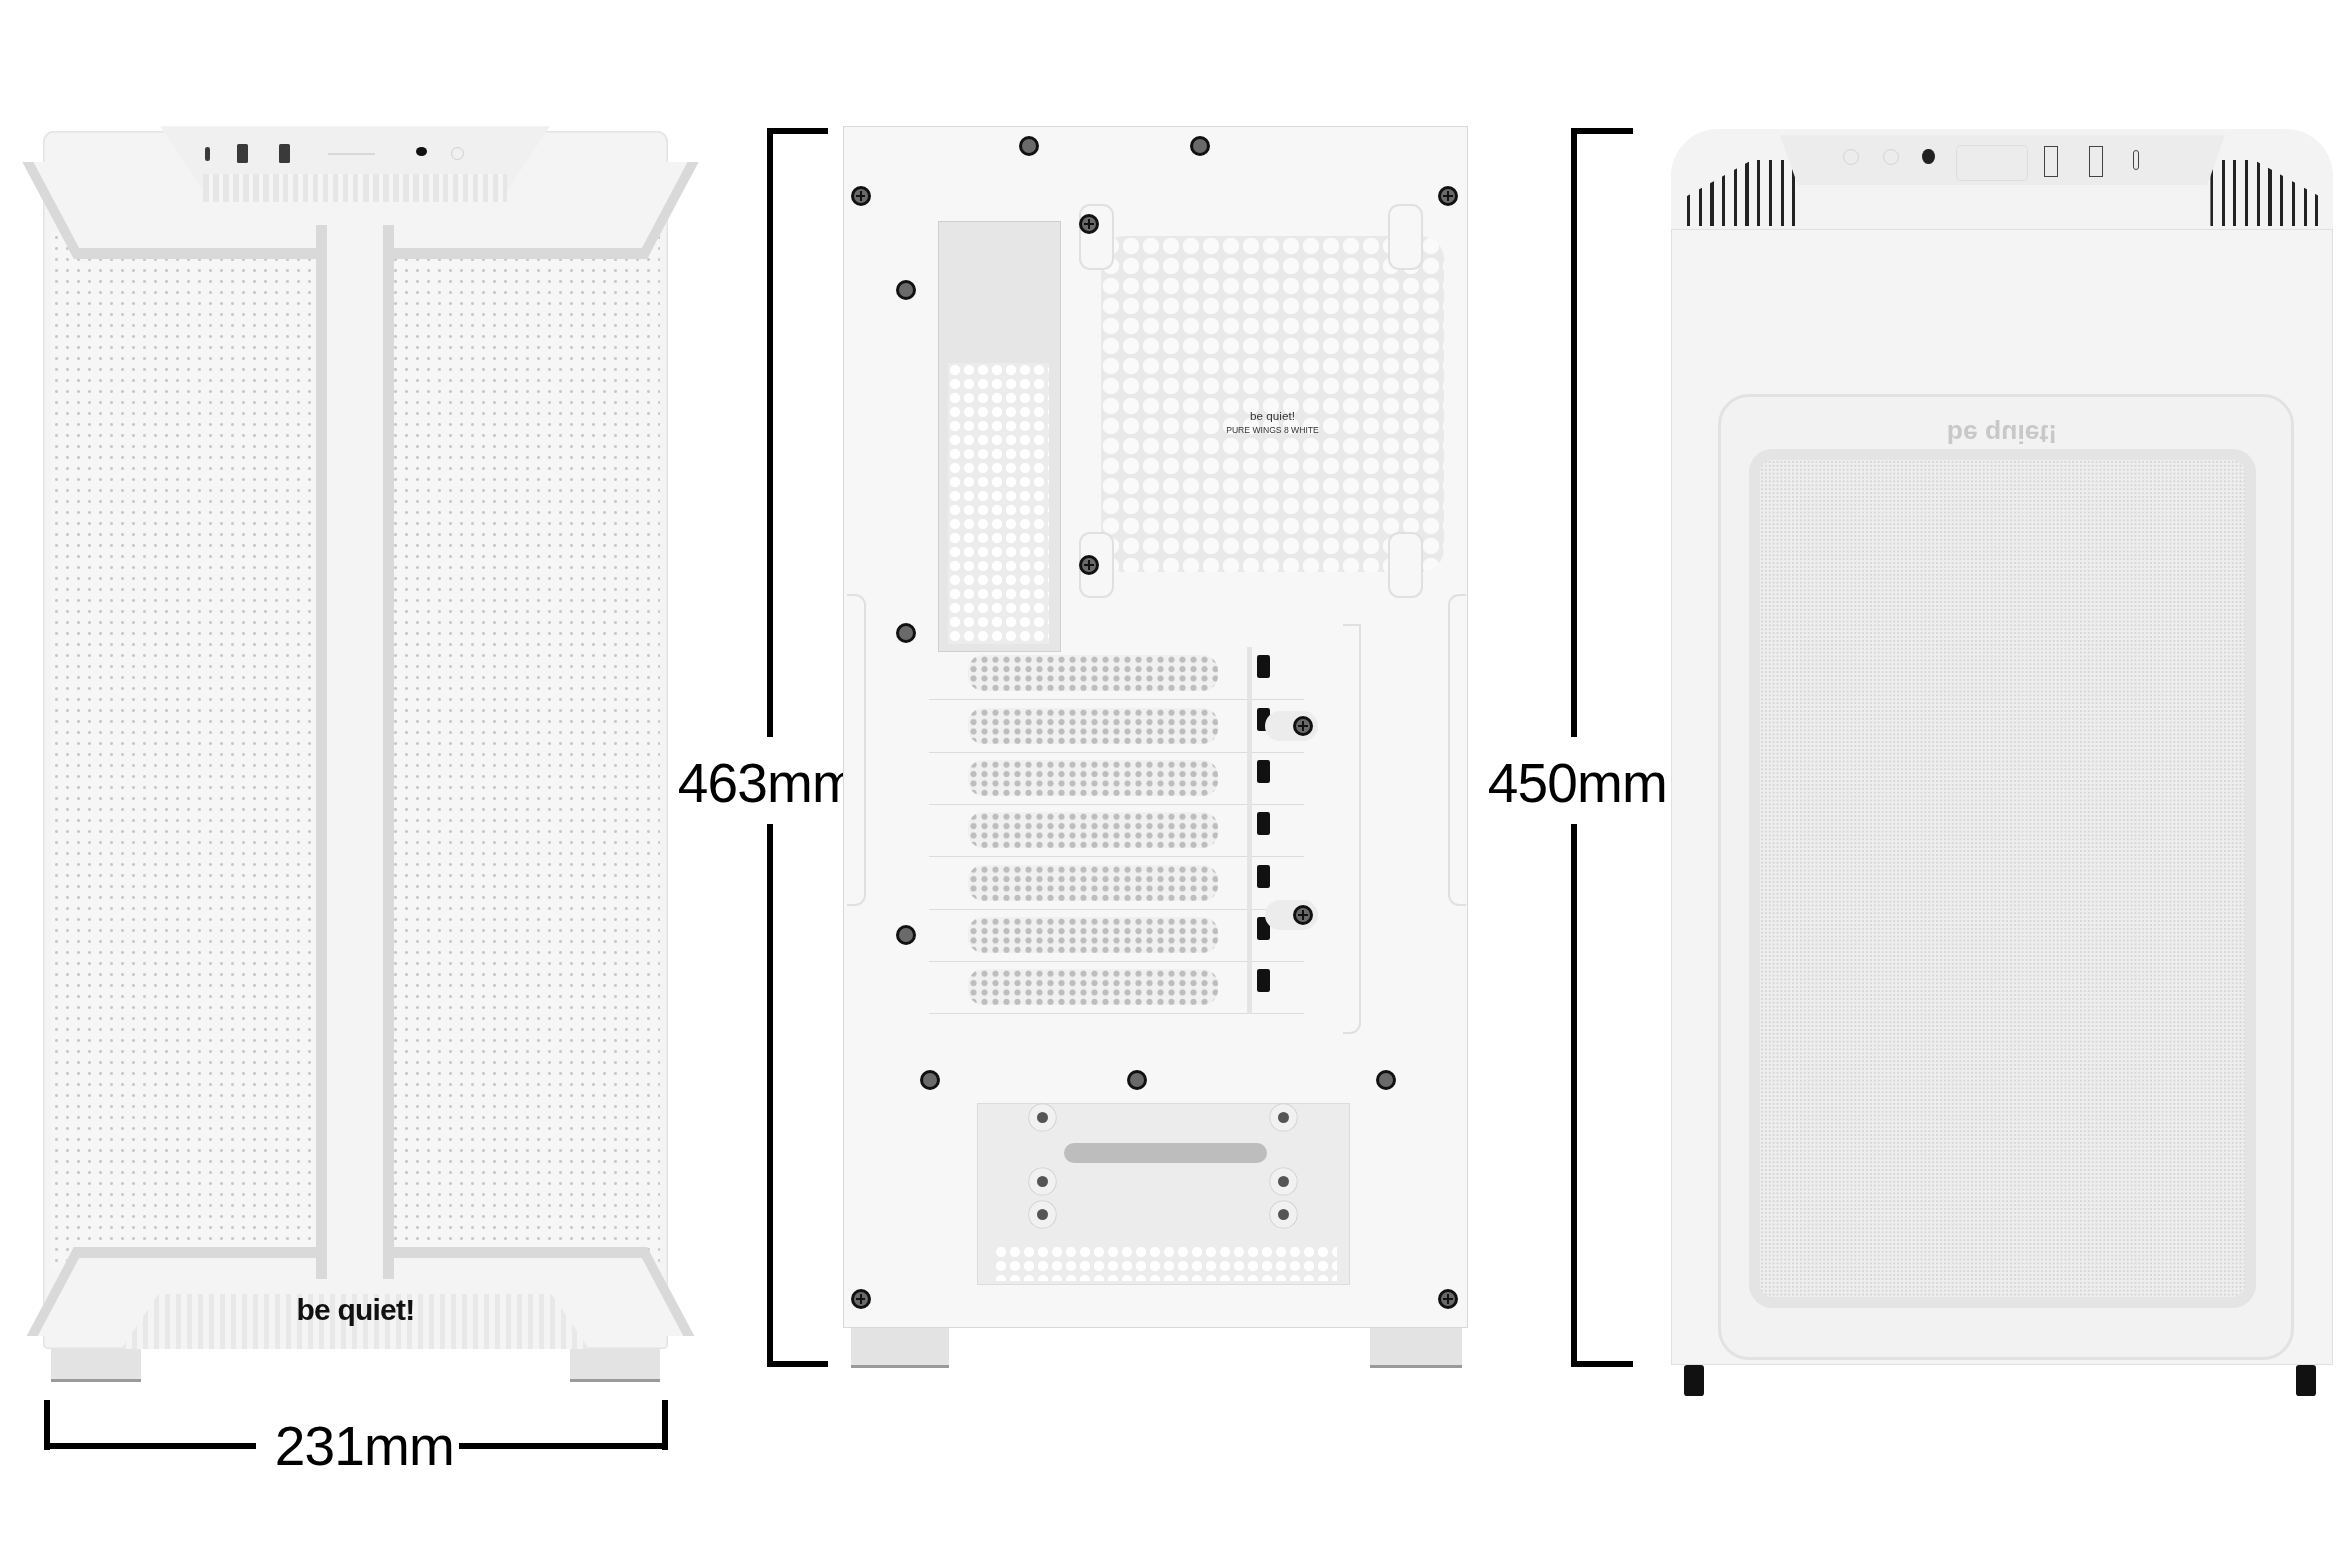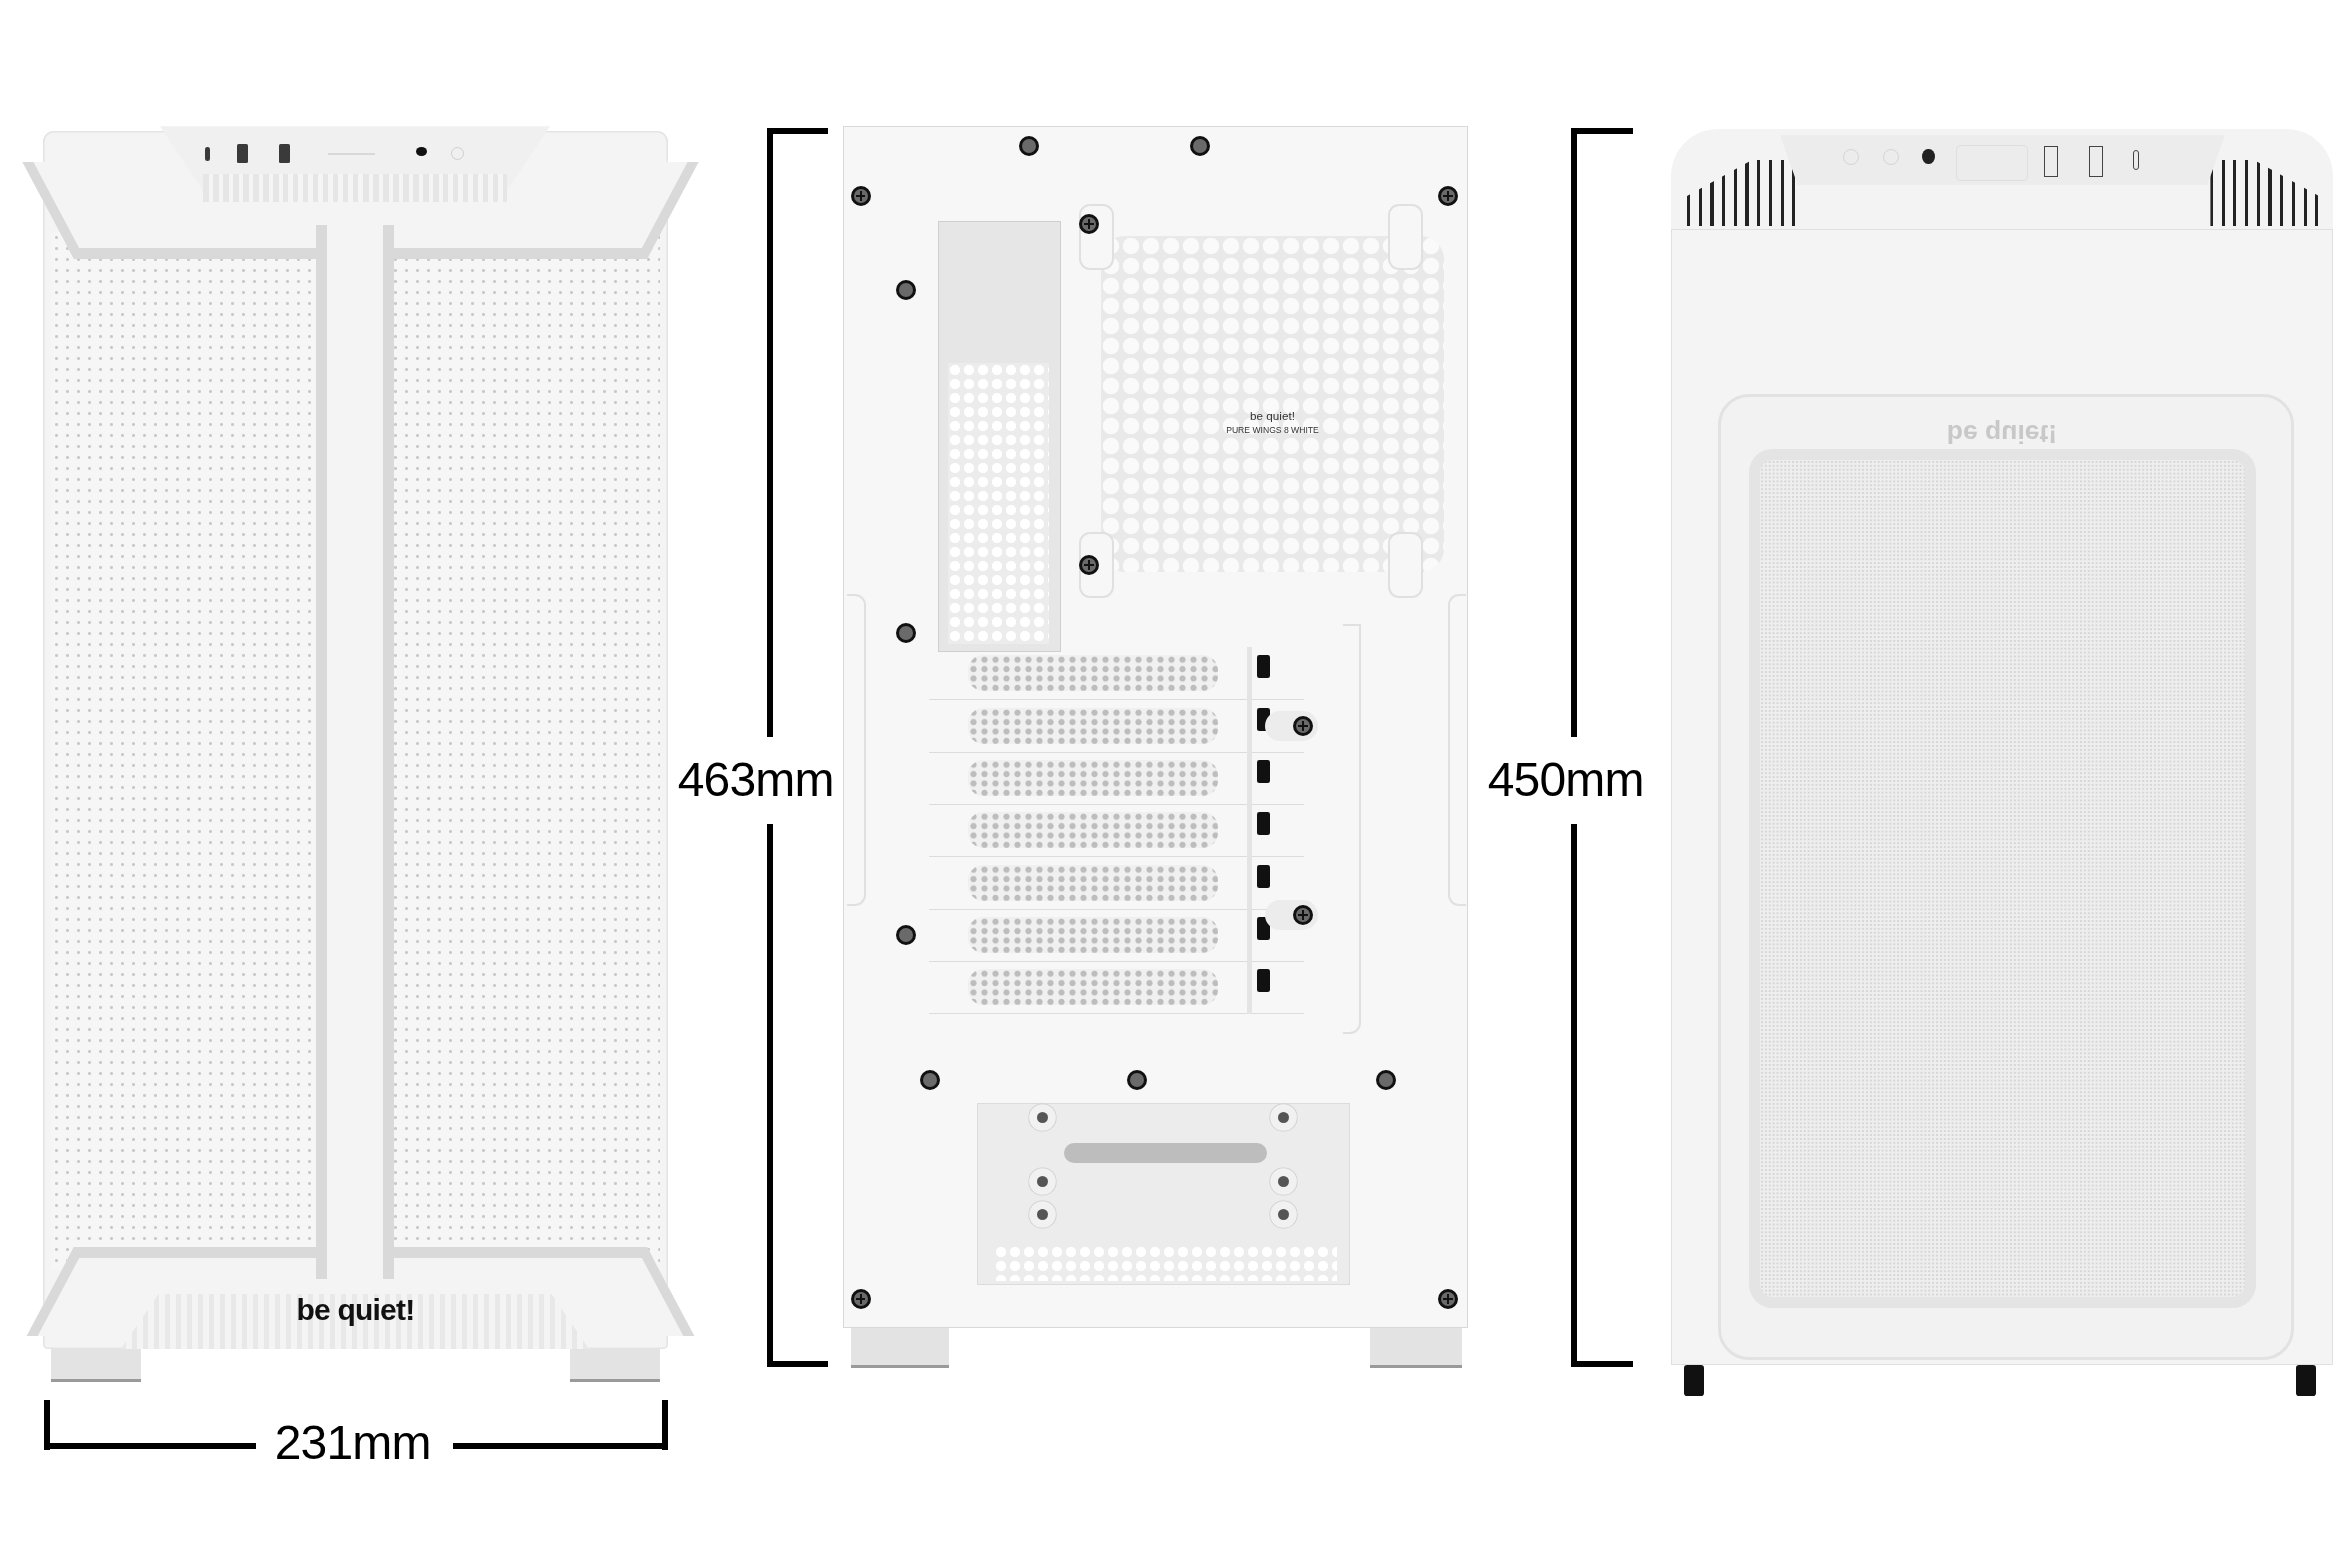--- a/index.html
+++ b/index.html
@@ -1,21 +1,21 @@
 <!DOCTYPE html>
 <html style="font-size:12.5px"><head>
 <meta charset="utf-8">
 <style>
   html, body { margin:0; padding:0; background:#ffffff; }
   body { width:2342px; height:1561px; position:relative; overflow:hidden; font-family:"Liberation Sans", sans-serif; }
   .abs { position:absolute; }
 
   
   .dim-line { position:absolute; background:#000; }
-  .dim-label { position:absolute; font-family:"Liberation Sans", sans-serif; font-size:48px; color:#000; line-height:1; letter-spacing:-0.8px; background:#fff; padding:0 4.7px; }
+  .dim-label { position:absolute; font-family:"Liberation Sans", sans-serif; font-size:55px; color:#000; line-height:1; letter-spacing:-0.8px; background:#fff; padding:0 4.7px; }
 
   
   .front { left:43px; top:131px; width:625px; height:1249px; }
   .front .body { position:absolute; left:0; top:0; width:625px; height:1218px; background:#f4f4f4; border-radius:11px 11px 4.7px 4.7px; box-shadow: inset 0 0 0 1.6px #e4e4e4; }
   .front .topcap { position:absolute; left:117px; top:-4.7px; width:390px; height:70px; background:#f0f0f0; clip-path: polygon(0 0,100% 0,88% 100%,12% 100%); }
   .front .topvents { position:absolute; left:160px; top:43px; width:304px; height:28px; background: repeating-linear-gradient(90deg,#e6e6e6 0 5.5px,#f5f5f5 5.5px 10px); }
   .front .port { position:absolute; background:#3a3a3a; border-radius:1.6px; }
   .front .btn { position:absolute; border-radius:50%; }
   .mesh { position:absolute; background-color:#f6f6f6;
           background-image: radial-gradient(circle, #c8c8c8 1.2px, transparent 1.7px);

